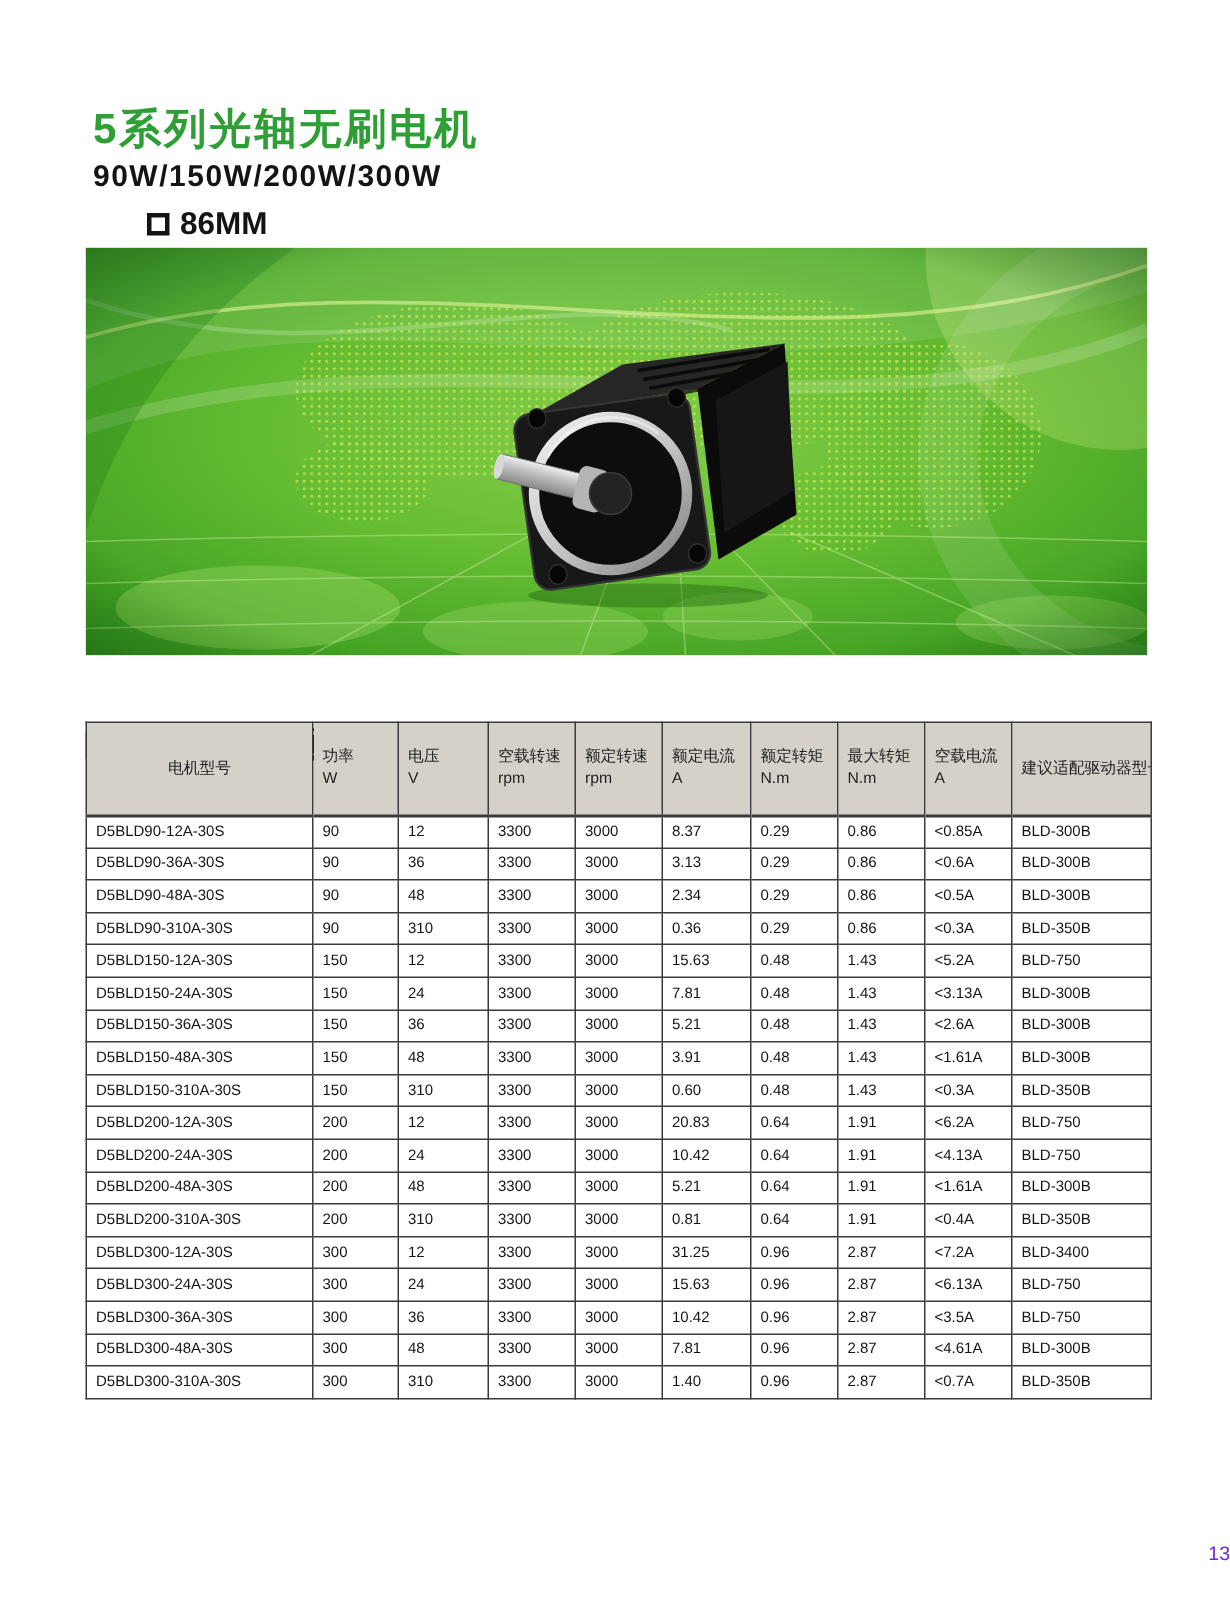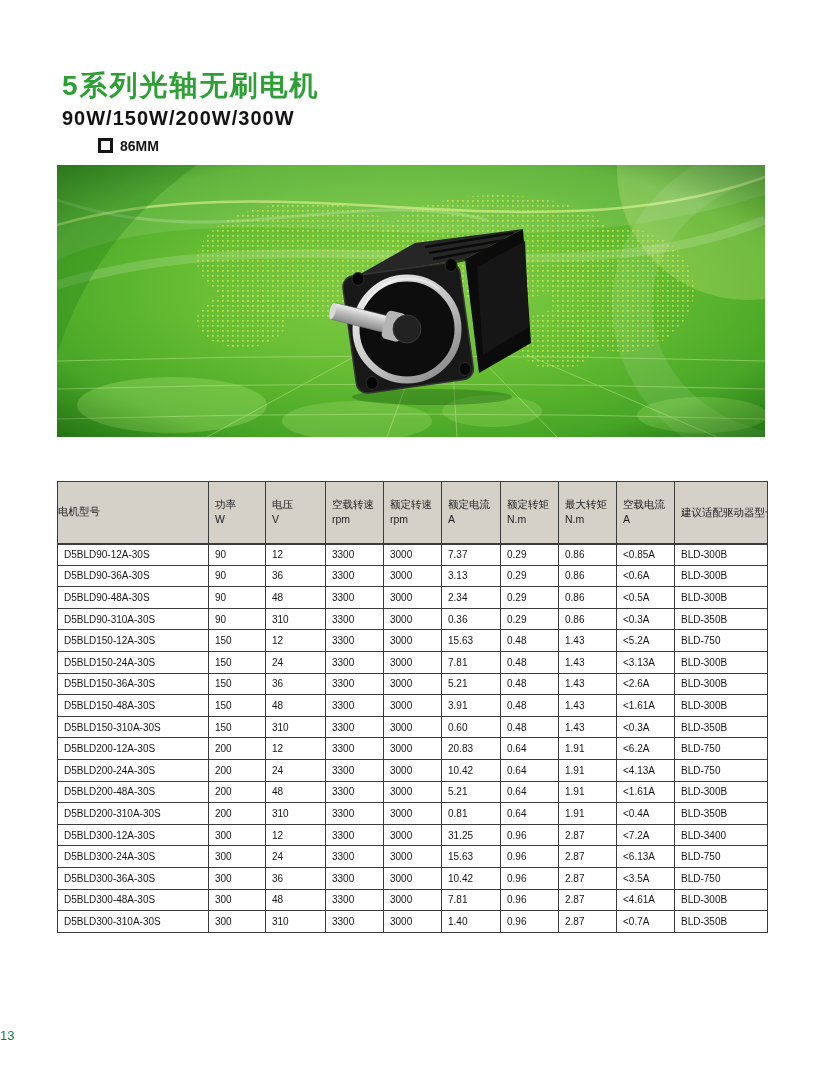--- a/index.html
+++ b/index.html
@@ -14,21 +14,21 @@
   .title-block { position:absolute; left:62px; top:71px; }
   .main-title {
     font-size:28px; font-weight:bold; color:#2d9f34;
     letter-spacing:2px; line-height:1.1;
   }
   .sub-title {
     font-size:20px; font-weight:bold; color:#141414;
     letter-spacing:1px; margin-top:5px;
   }
   .frame-line {
-    font-size:14px; font-weight:bold; color:#141414;
+    font-size:21px; font-weight:bold; color:#141414;
     margin-top:8px; display:flex; align-items:center;padding-left:36px;
   }
   .square-icon {
     display:inline-block; width:15px; height:15px;
     border:3px solid #141414; margin-right:7px;
   }
 
   
   .banner {
     position:absolute; left:57px; top:165px; width:708px; height:272px;
@@ -59,31 +59,31 @@
     border:1px solid #3b3b3b;
     font-weight:normal;
     overflow:hidden; white-space:nowrap;
   }
   .spec-table thead tr { height:62px; }
   .spec-table thead th {
     background:#d5d1c8; font-size:10.5px; color:#222;
     text-align:left; padding-left:6px; line-height:1.45;
     border-bottom:2px solid #3b3b3b; vertical-align:middle;
   }
-  .spec-table thead th.c0 { text-align:left; padding-left:0;font-family:Liberation Mono, monospace; }
+  .spec-table thead th.c0 { text-align:center; padding-left:0; }
   .spec-table tbody tr { height:21.6px; }
   .spec-table tbody td {
     font-size:10px; background:#ffffff; padding-left:6px; color:#141414;
     vertical-align:middle;
   }
 
   
   .page-num {
     position:absolute; left:0; right:0; top:1028px;
-    text-align:left; font-size:13px; color:#15803d;
+    text-align:right; font-size:13px; color:#6d28d9;
   }
 </style>
 </head>
 <body>
 
 <div class="title-block">
   <div class="main-title">5系列光轴无刷电机</div>
   <div class="sub-title">90W/150W/200W/300W</div>
   <div class="frame-line">
     <span class="square-icon"></span>
@@ -259,21 +259,21 @@
         </th>
       </tr>
   </thead>
   <tbody>
       <tr>
         <td>D5BLD90-12A-30S</td>
         <td>90</td>
         <td>12</td>
         <td>3300</td>
         <td>3000</td>
-        <td>7.37</td>
+        <td>8.37</td>
         <td>0.29</td>
         <td>0.86</td>
         <td>&lt;0.85A</td>
         <td>BLD-300B</td>
       </tr>
       <tr>
         <td>D5BLD90-36A-30S</td>
         <td>90</td>
         <td>36</td>
         <td>3300</td>

